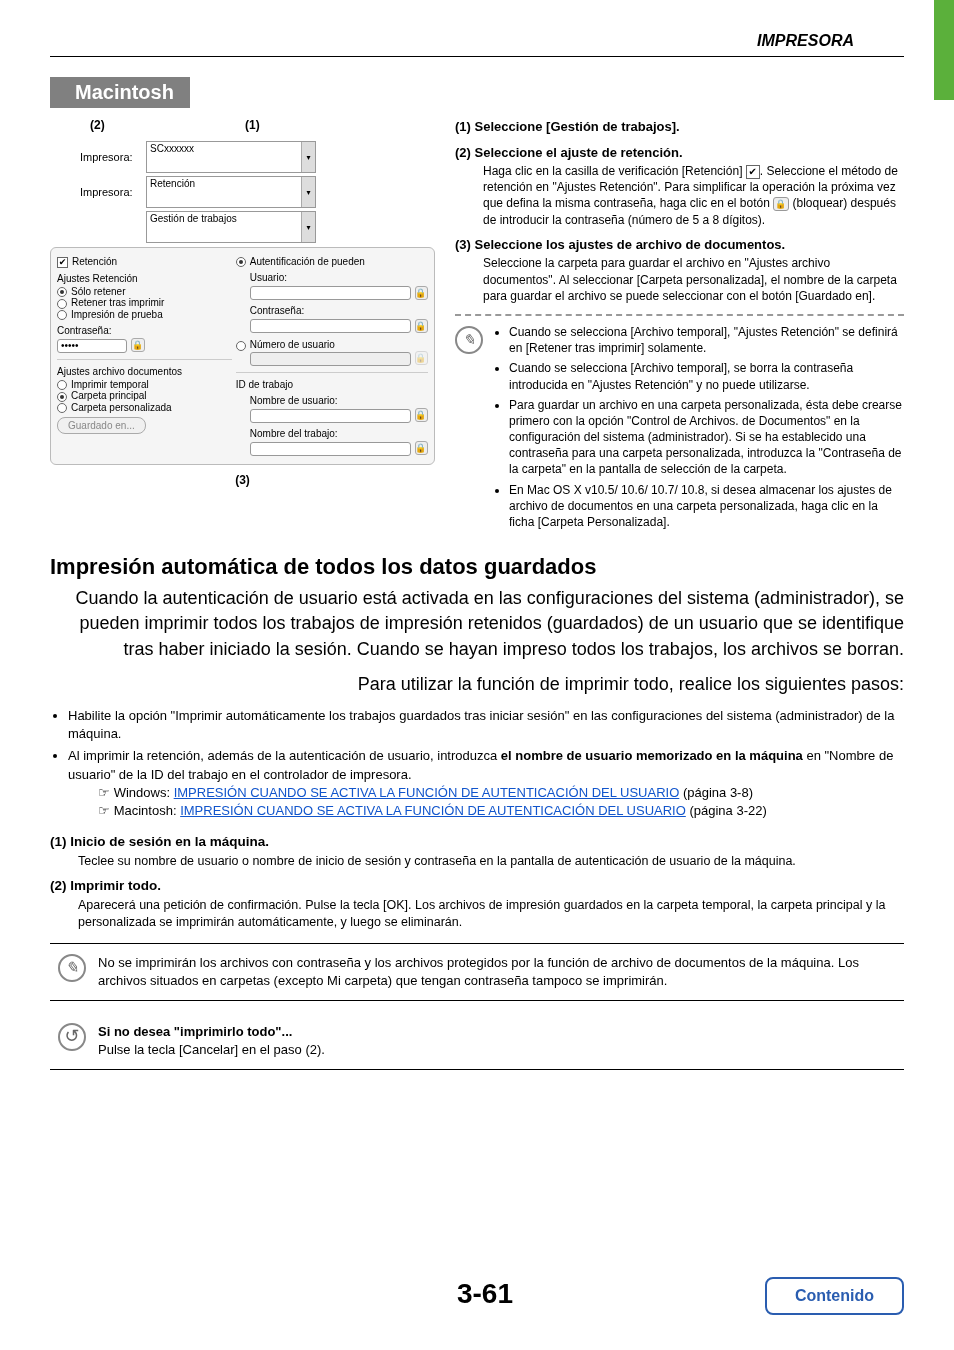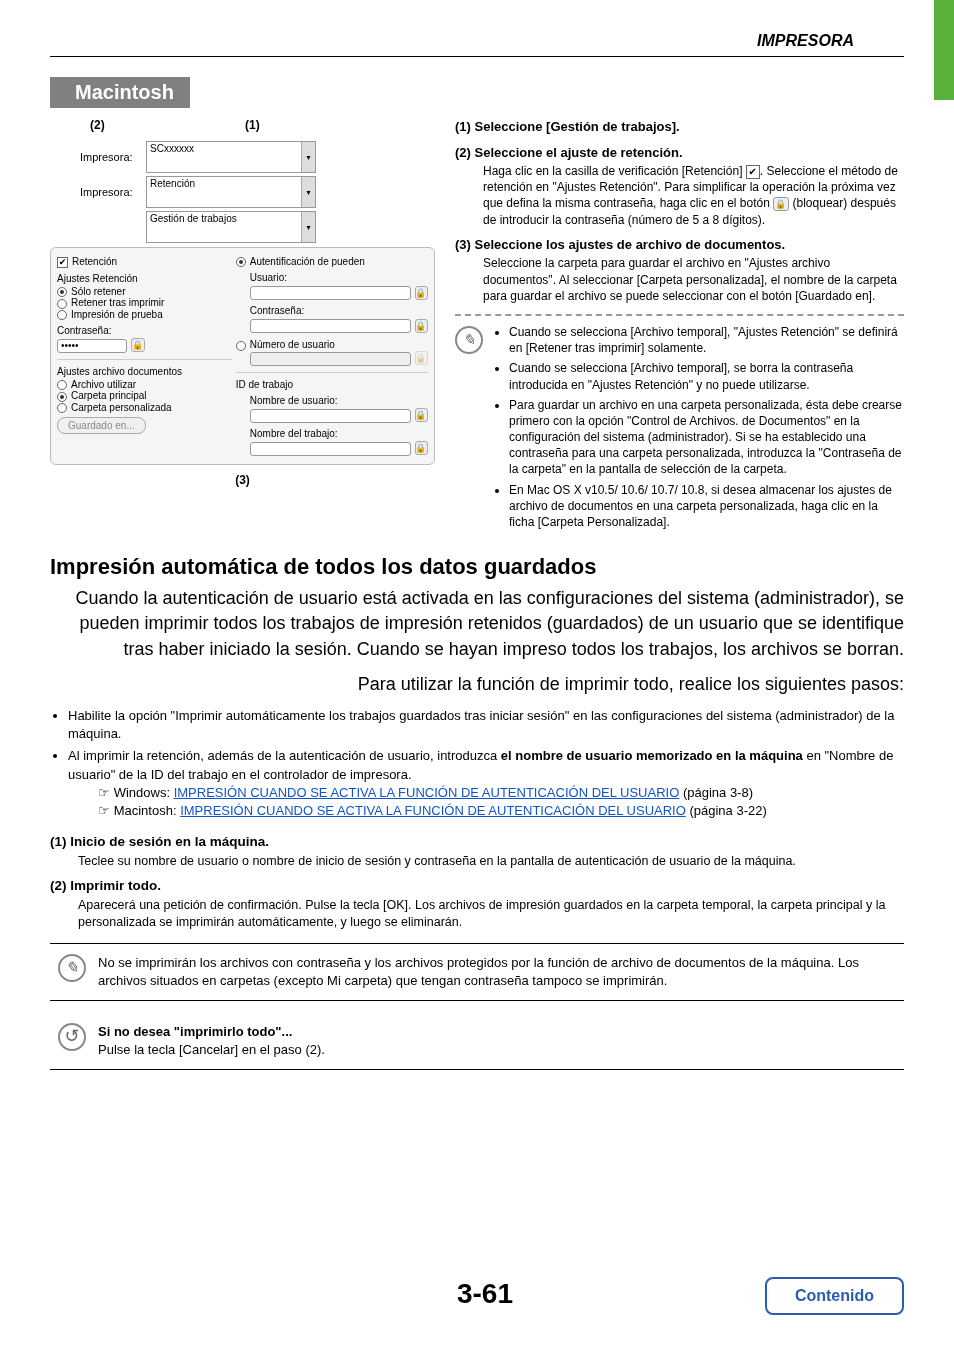--- a/index.html
+++ b/index.html
@@ -131,21 +131,21 @@
             <div><span class="radio sel"></span><span>Sólo retener</span></div>
             <div><span class="radio"></span><span>Retener tras imprimir</span></div>
             <div><span class="radio"></span><span>Impresión de prueba</span></div>
             <div class="section-label">Contraseña:</div>
             <div style="display:flex;align-items:center;">
               <span class="mini-input" style="width:70px;padding:0 3px;font-size:10px;">•••••</span>
               <span class="lock-icon">🔒</span>
             </div>
             <hr class="hr-thin">
             <div class="section-label">Ajustes archivo documentos</div>
-            <div><span class="radio"></span><span>Archivo utilizar</span></div>
+            <div><span class="radio"></span><span>Imprimir temporal</span></div>
             <div><span class="radio sel"></span><span>Carpeta principal</span></div>
             <div><span class="radio"></span><span>Carpeta personalizada</span></div>
             <span class="btn-flat">Guardado en...</span>
           </div>
 
           <div class="panel-right">
             <div><span class="radio sel"></span><span>Autentificación de pueden</span></div>
             <div class="section-label" style="margin-left:14px;">Usuario:</div>
             <div style="display:flex;align-items:center;margin-left:14px;">
                 <span class="mini-input"></span>

